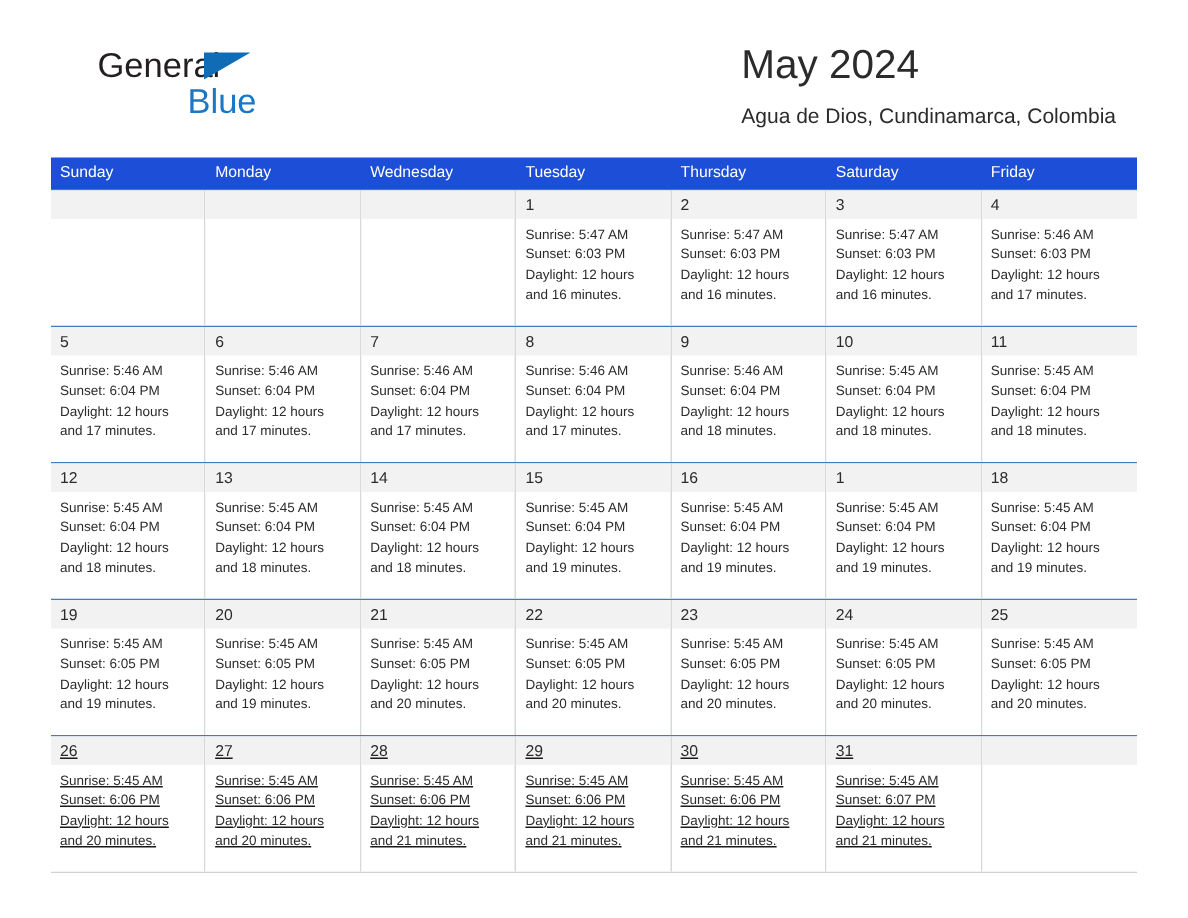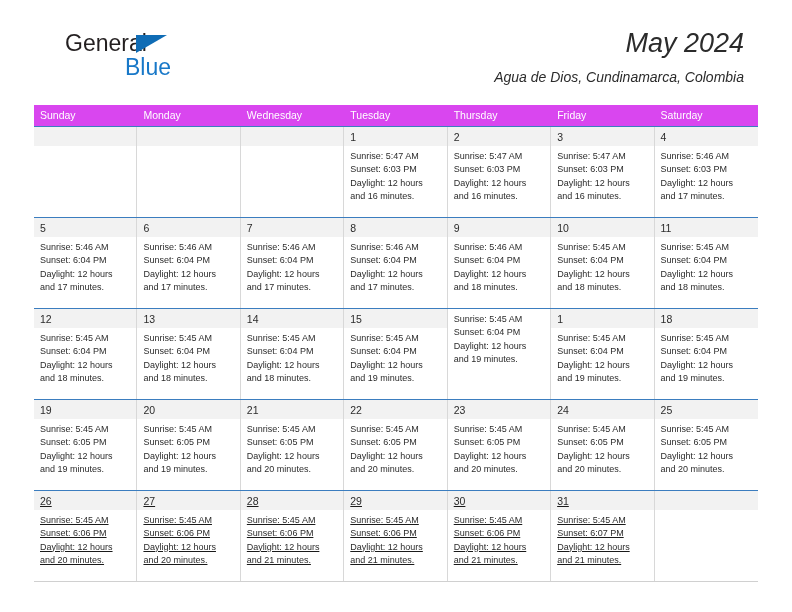--- a/index.html
+++ b/index.html
@@ -63,22 +63,21 @@
     left: 60px;
     top: 24px;
     font-size: 23px;
     color: #1878c8;
   }
 
   .titles {
     position: absolute;
     right: 0;
     top: 0;
-    text-align: right;
-    font-style: italic;
+    text-align: left;
   }
   .cal-title {
     font-size: 27px;
     color: #2b2b2b;
     line-height: 34px;
     white-space: nowrap;
   }
   .cal-subtitle {
     margin-top: 8px;
     font-size: 14px;
@@ -91,21 +90,21 @@
   .calendar {
     position: absolute;
     left: 34px;
     top: 105px;
     width: 724px;
   }
 
   .weekdays {
     display: grid;
     grid-template-columns: repeat(7, 1fr);
-    background: #d946ef;
+    background: #1d4ed8;
     height: 21px;
   }
   .weekday {
     color: #ffffff;
     font-size: 10.5px;
     line-height: 21px;
     padding-left: 6px;
     box-sizing: border-box;
     white-space: nowrap;
     overflow: hidden;
@@ -180,22 +179,22 @@
 
   </div>
 
   <div class="calendar">
     <div class="weekdays" id="weekday-row">
         <div class="weekday">Sunday</div>
         <div class="weekday">Monday</div>
         <div class="weekday">Wednesday</div>
         <div class="weekday">Tuesday</div>
         <div class="weekday">Thursday</div>
+        <div class="weekday">Saturday</div>
         <div class="weekday">Friday</div>
-        <div class="weekday">Saturday</div>
       </div>
     <div id="weeks-container">
         <div class="week">
           <div class="day empty">
             <div class="daynum-band"><span class="daynum"></span></div>
             <div class="day-body"></div>
           </div>
           <div class="day empty">
             <div class="daynum-band"><span class="daynum"></span></div>
             <div class="day-body"></div>
@@ -337,20 +336,21 @@
           <div class="day">
             <div class="daynum-band"><span class="daynum">15</span></div>
             <div class="day-body">
               <div class="day-line">Sunrise: 5:45 AM</div>
               <div class="day-line">Sunset: 6:04 PM</div>
               <div class="day-line">Daylight: 12 hours</div>
               <div class="day-line">and 19 minutes.</div>
             </div>
           </div>
           <div class="day">
+            <div class="daynum-band"><span class="daynum">16</span></div>
             <div class="day-body">
               <div class="day-line">Sunrise: 5:45 AM</div>
               <div class="day-line">Sunset: 6:04 PM</div>
               <div class="day-line">Daylight: 12 hours</div>
               <div class="day-line">and 19 minutes.</div>
             </div>
           </div>
           <div class="day">
             <div class="daynum-band"><span class="daynum">1</span></div>
             <div class="day-body">

